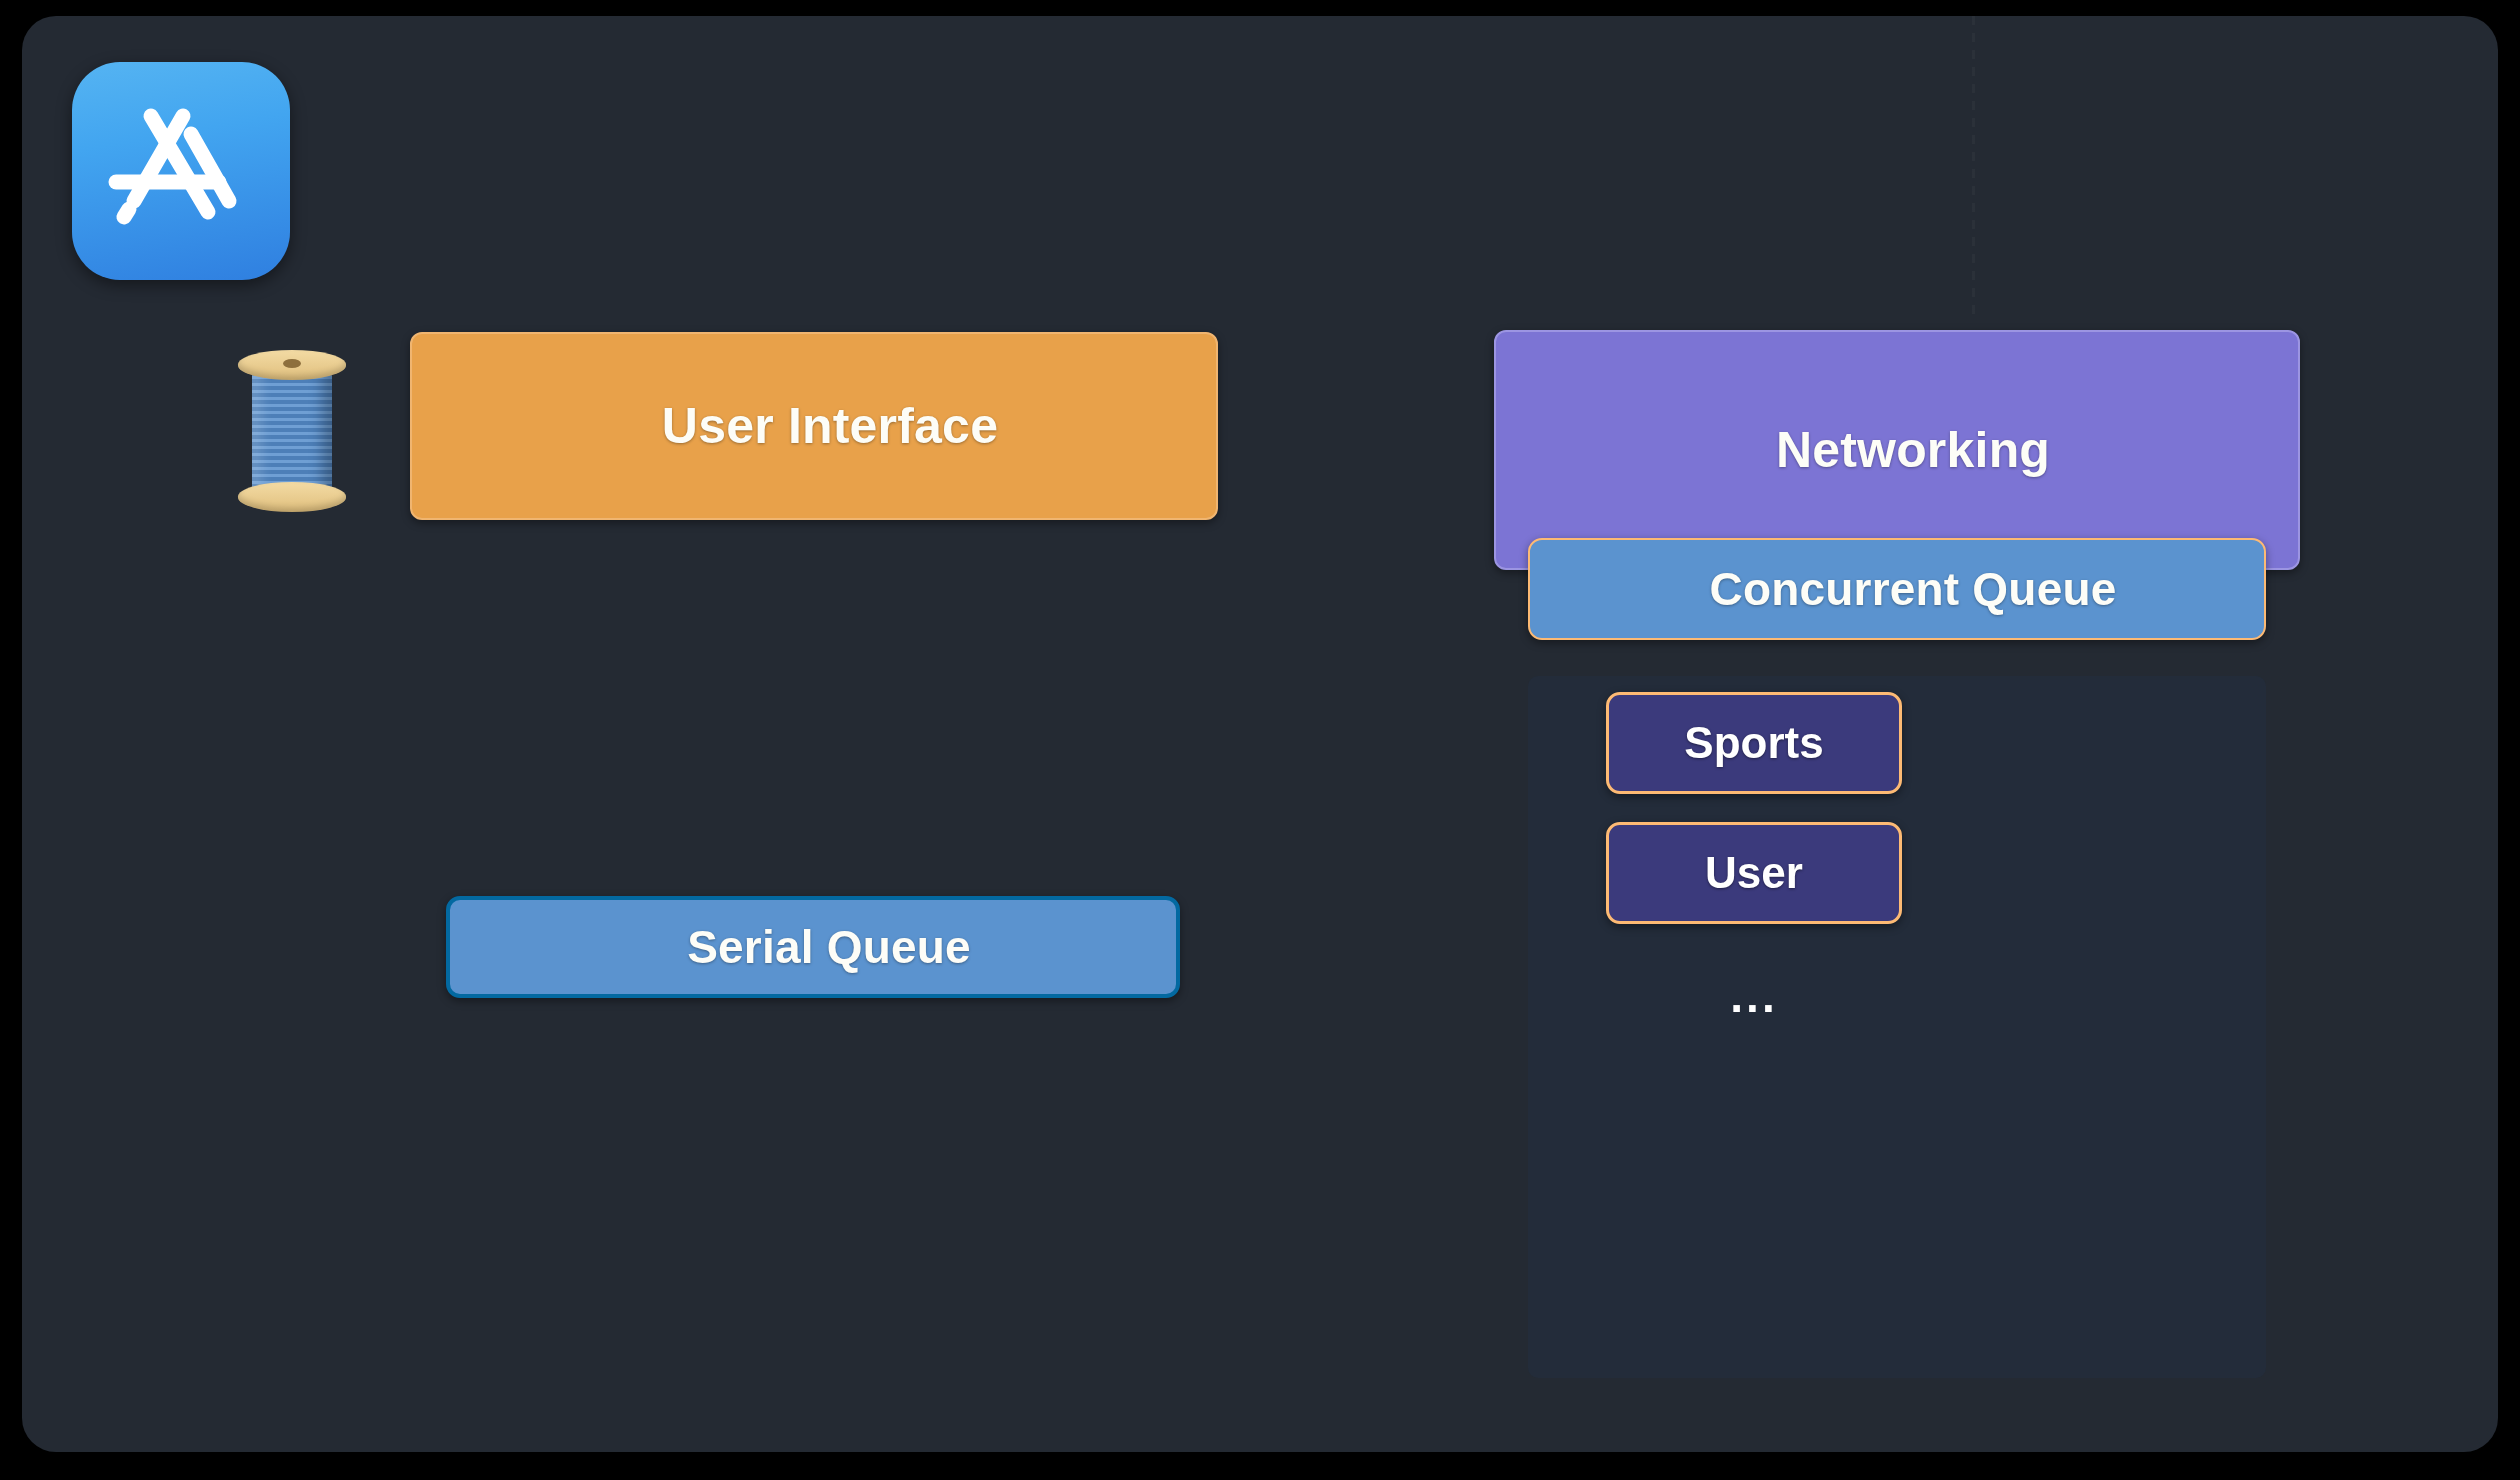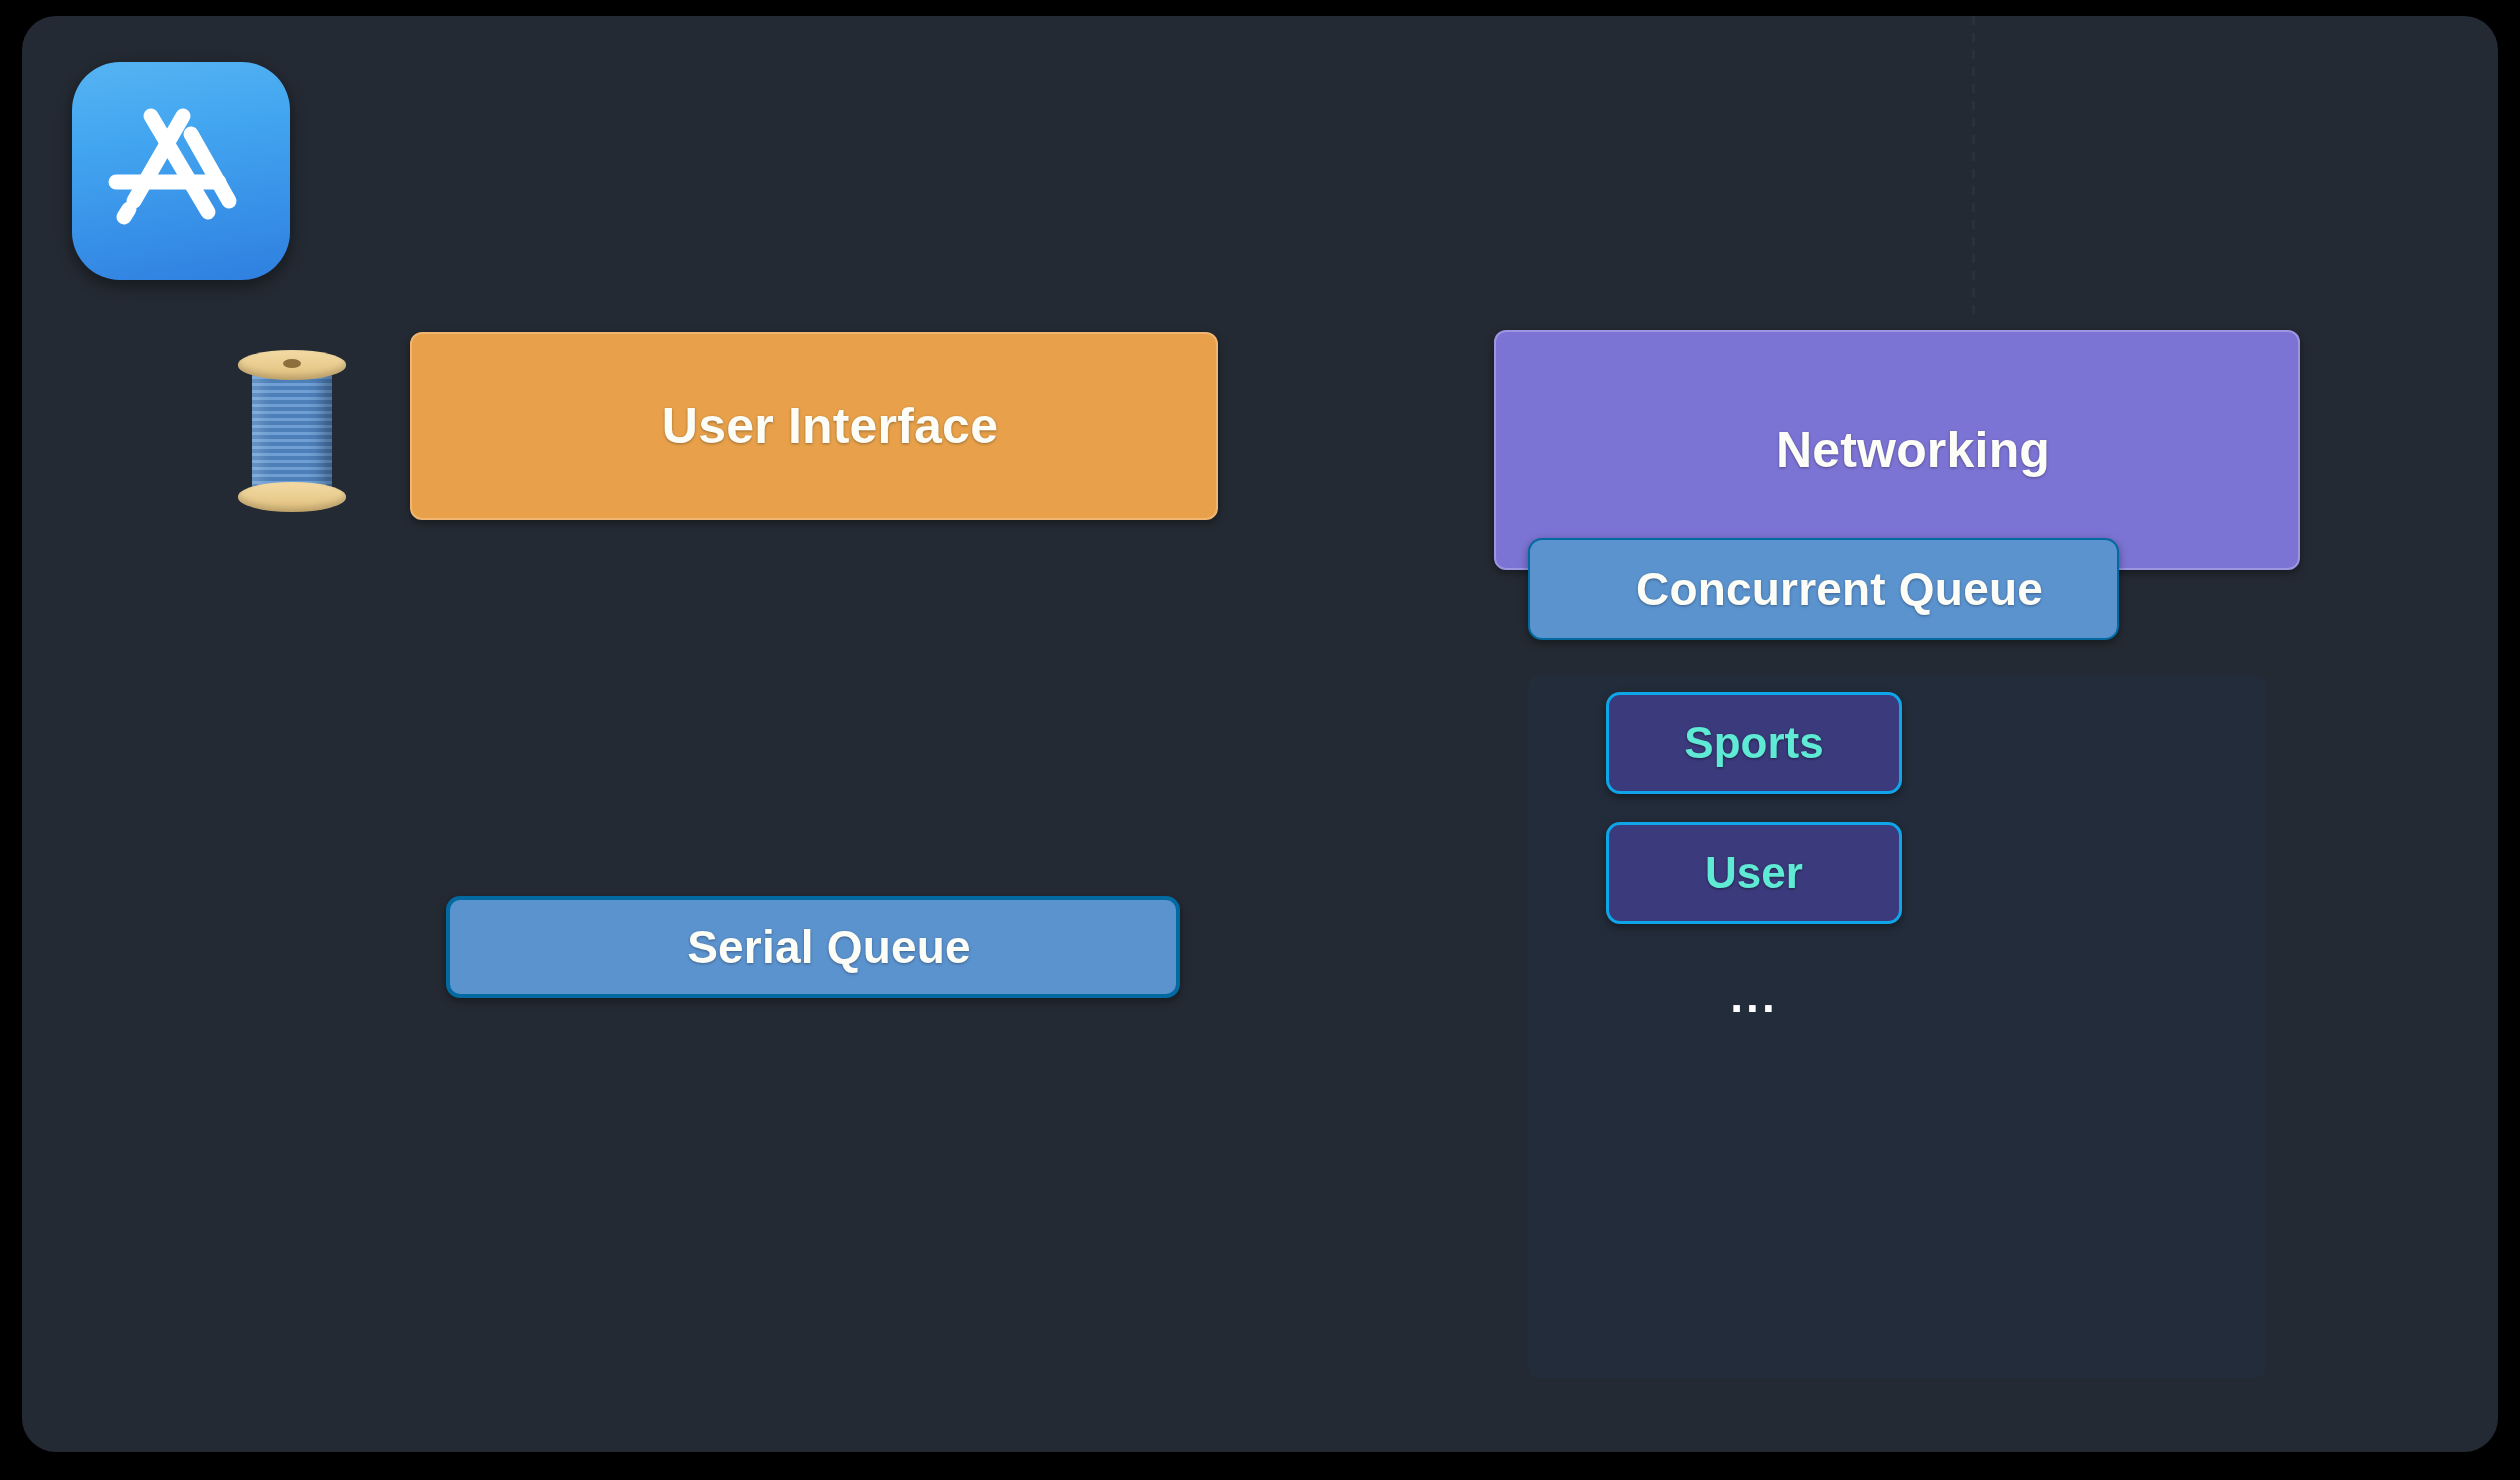--- a/index.html
+++ b/index.html
@@ -143,23 +143,23 @@
   
   .block-networking {
     left: 1472px; top: 314px;
     width: 806px; height: 240px;
     background: #7c74d4;
     border: 2px solid #9c95e2;
     font-size: 50px;
   }
   .block-concurrent {
     left: 1506px; top: 522px;
-    width: 591px; height: 102px;
+    width: 738px; height: 102px;
     background: #5b93cf;
-    border: 2px solid #0369a1;
+    border: 2px solid #fdba74;
     font-size: 46px;
     border-radius: 14px;
   }
 
   
   .task-panel {
     position: absolute;
     left: 1506px;
     top: 660px;
     width: 738px;
@@ -176,23 +176,23 @@
   }
 
   .task-chip {
     width: 296px;
     height: 102px;
     margin-bottom: 28px;
     display: flex;
     align-items: center;
     justify-content: center;
     background: #3b3a7c;
-    border: 3px solid #0ea5e9;
+    border: 3px solid #fdba74;
     border-radius: 14px;
-    color: #5eead4;
+    color: #ffffff;
     font-size: 44px;
     font-weight: 600;
     text-shadow: 0 1px 3px rgba(0,0,0,0.45);
     box-shadow: 0 3px 9px rgba(0,0,0,0.40);
     user-select: none;
   }
 
   .task-ellipsis {
     width: 296px;
     height: 88px;

